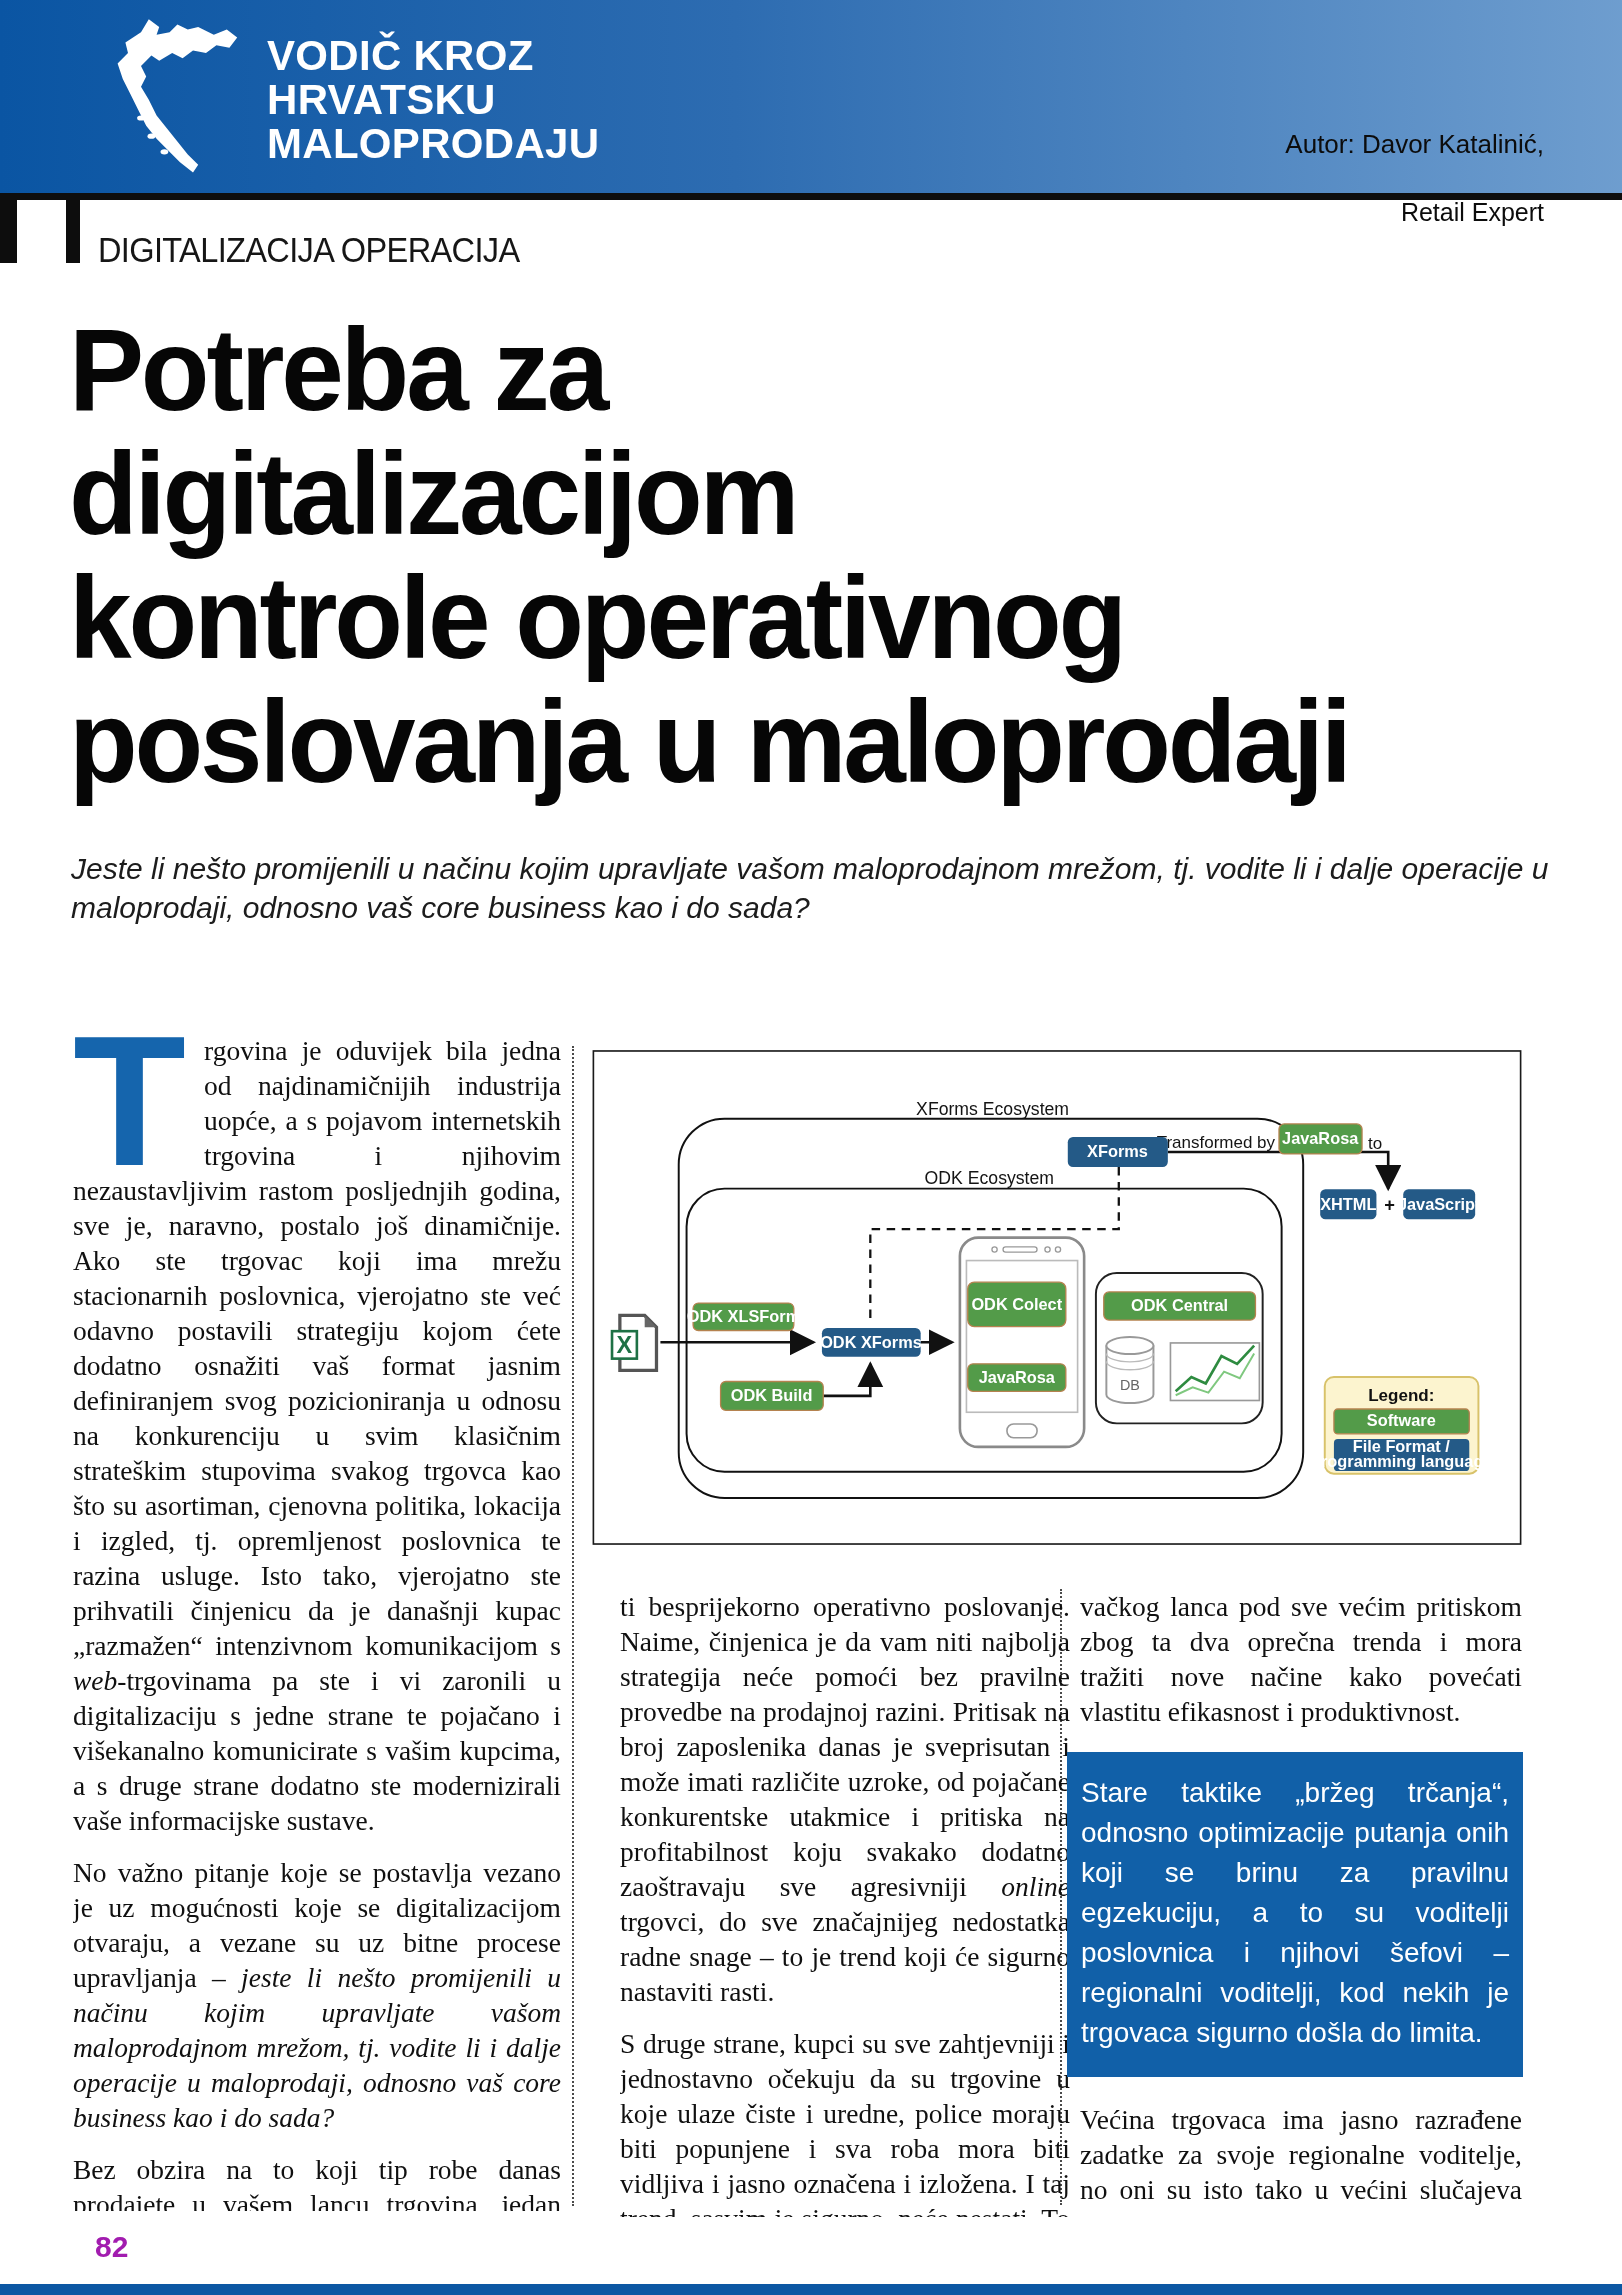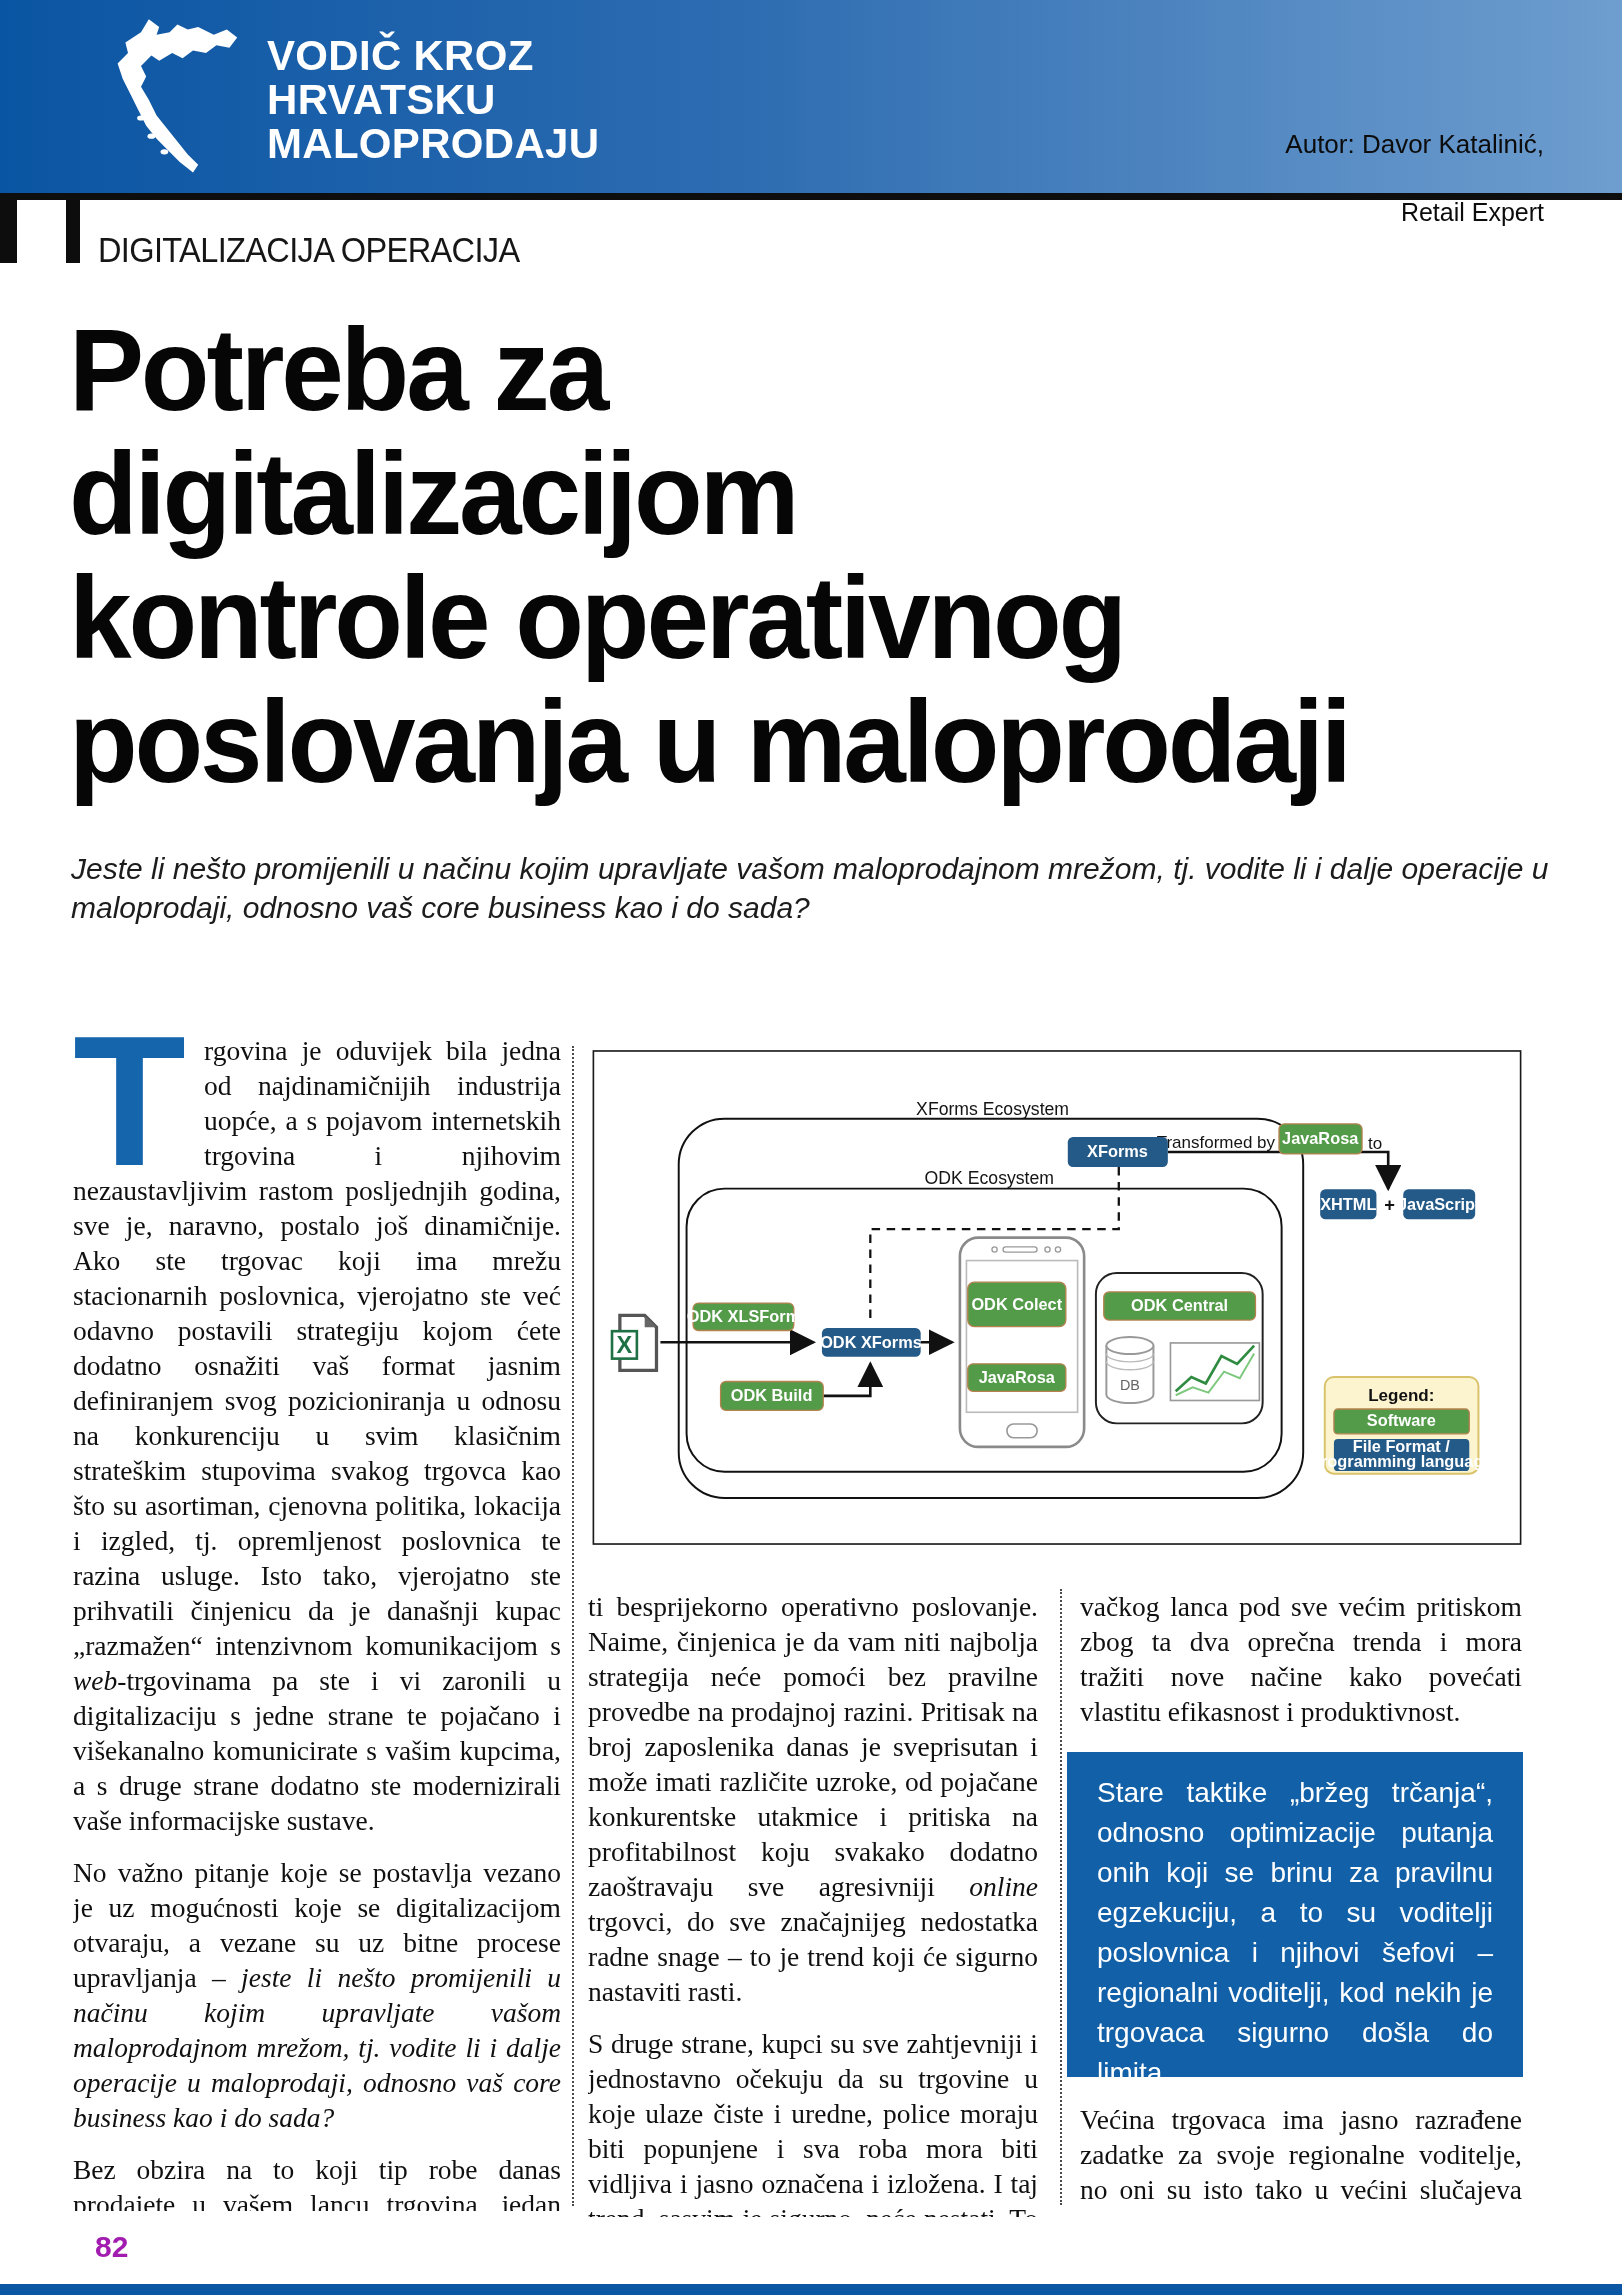--- a/index.html
+++ b/index.html
@@ -31,34 +31,34 @@
          transform:scaleX(0.97);transform-origin:left top;white-space:nowrap;}
   .standfirst{position:absolute;left:71px;top:849px;width:1485px;
               font-family:"Liberation Sans",sans-serif;font-style:italic;font-weight:300;
               font-size:30px;line-height:39px;color:#1c1c1c;}
 
   
   .col{position:absolute;font-size:27.5px;line-height:35px;text-align:justify;color:#101010;}
   .col p{margin:0 0 17px 0;}
   .col .it, .standfirst .it{font-style:italic;}
   .col1{left:73px;top:1033px;width:488px;height:1178px;overflow:hidden;}
-  .col2{left:588px;top:1589px;width:450px;height:628px;overflow:hidden;}
+  .col2{left:620px;top:1589px;width:450px;height:628px;overflow:hidden;}
   .col3a{left:1080px;top:1589px;width:442px;height:154px;overflow:hidden;}
   .col3b{left:1080px;top:2102px;width:442px;height:118px;overflow:hidden;}
   .divider{position:absolute;width:0;border-left:2.6px dotted #4a4a4a;}
   .div1{left:572px;top:1046px;height:1160px;}
   .div2{left:1060px;top:1589px;height:616px;}
 
   .dropcap{float:left;width:131px;height:136px;overflow:hidden;color:#1565ad;
            font-family:"Liberation Sans",sans-serif;font-weight:700;
            font-size:185px;line-height:136px;}
 
   
   .bluebox{position:absolute;left:1067px;top:1752px;width:456px;height:325px;background:#1160a8;
-           box-sizing:border-box;padding:21px 30px;overflow:hidden;
+           box-sizing:border-box;padding:21px 14px;overflow:hidden;
            font-family:"Liberation Sans",sans-serif;font-size:28px;line-height:40px;
            color:#ffffff;text-align:justify;}
 
   
   .figure{position:absolute;left:592px;top:1050px;width:930px;height:495px;}
   .figure text{font-family:"Liberation Sans",sans-serif;}
   .boxlabel{fill:#ffffff;font-weight:700;font-size:25px;text-anchor:middle;}
   .ecolabel{fill:#141414;font-size:27px;text-anchor:middle;}
   .annot{fill:#141414;font-size:26px;}
 

